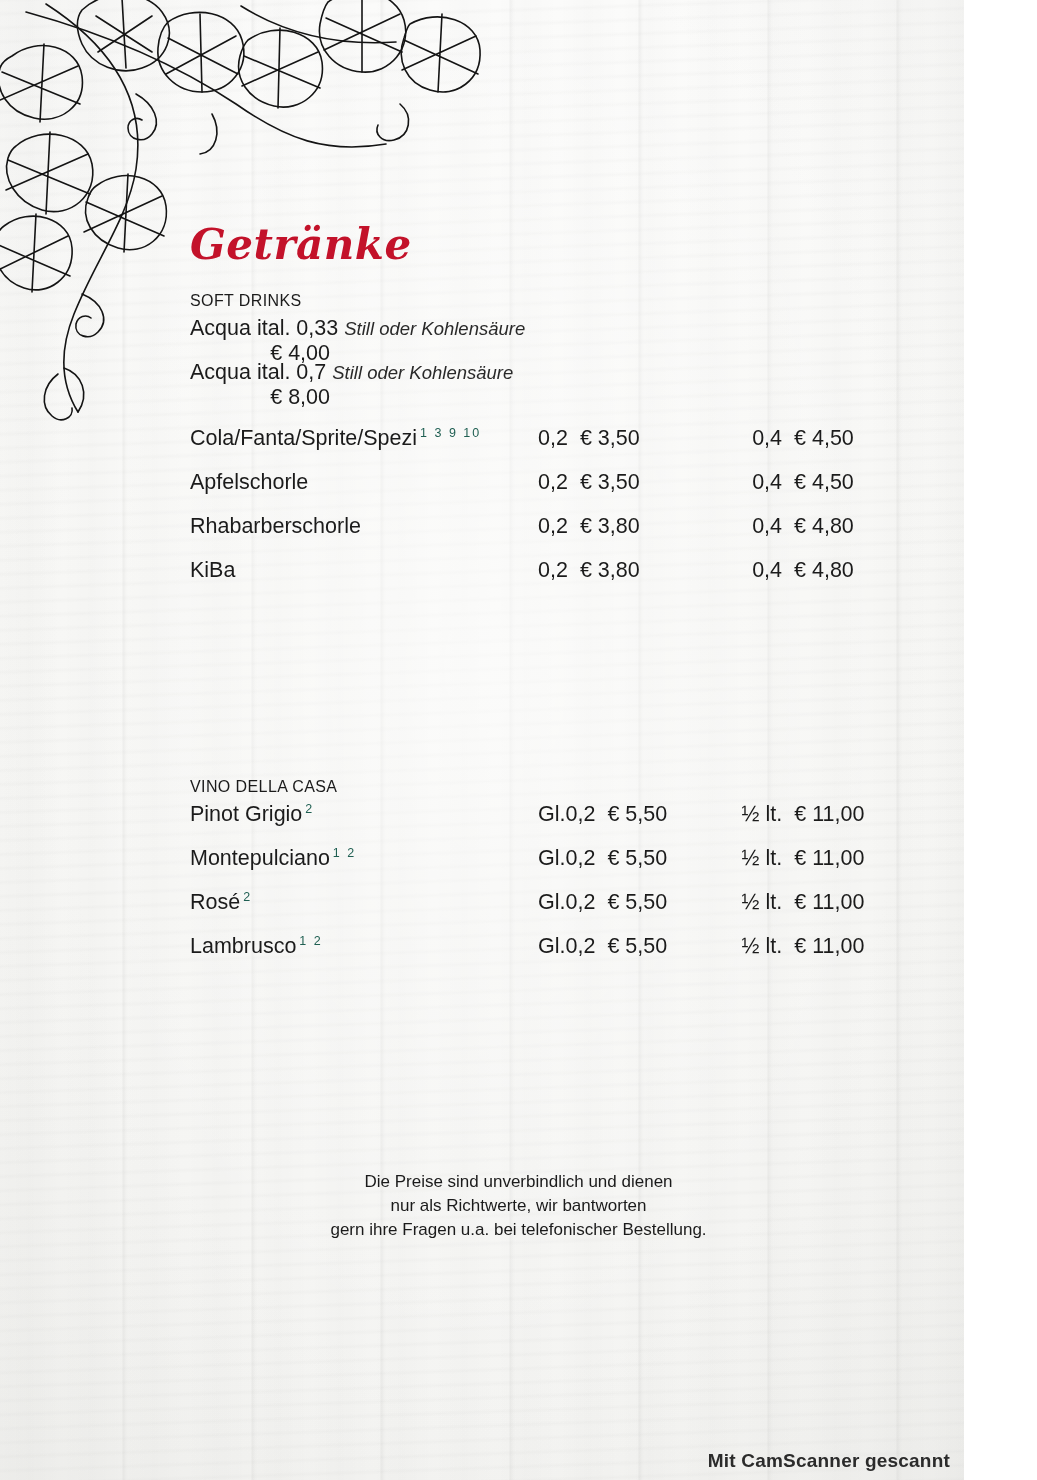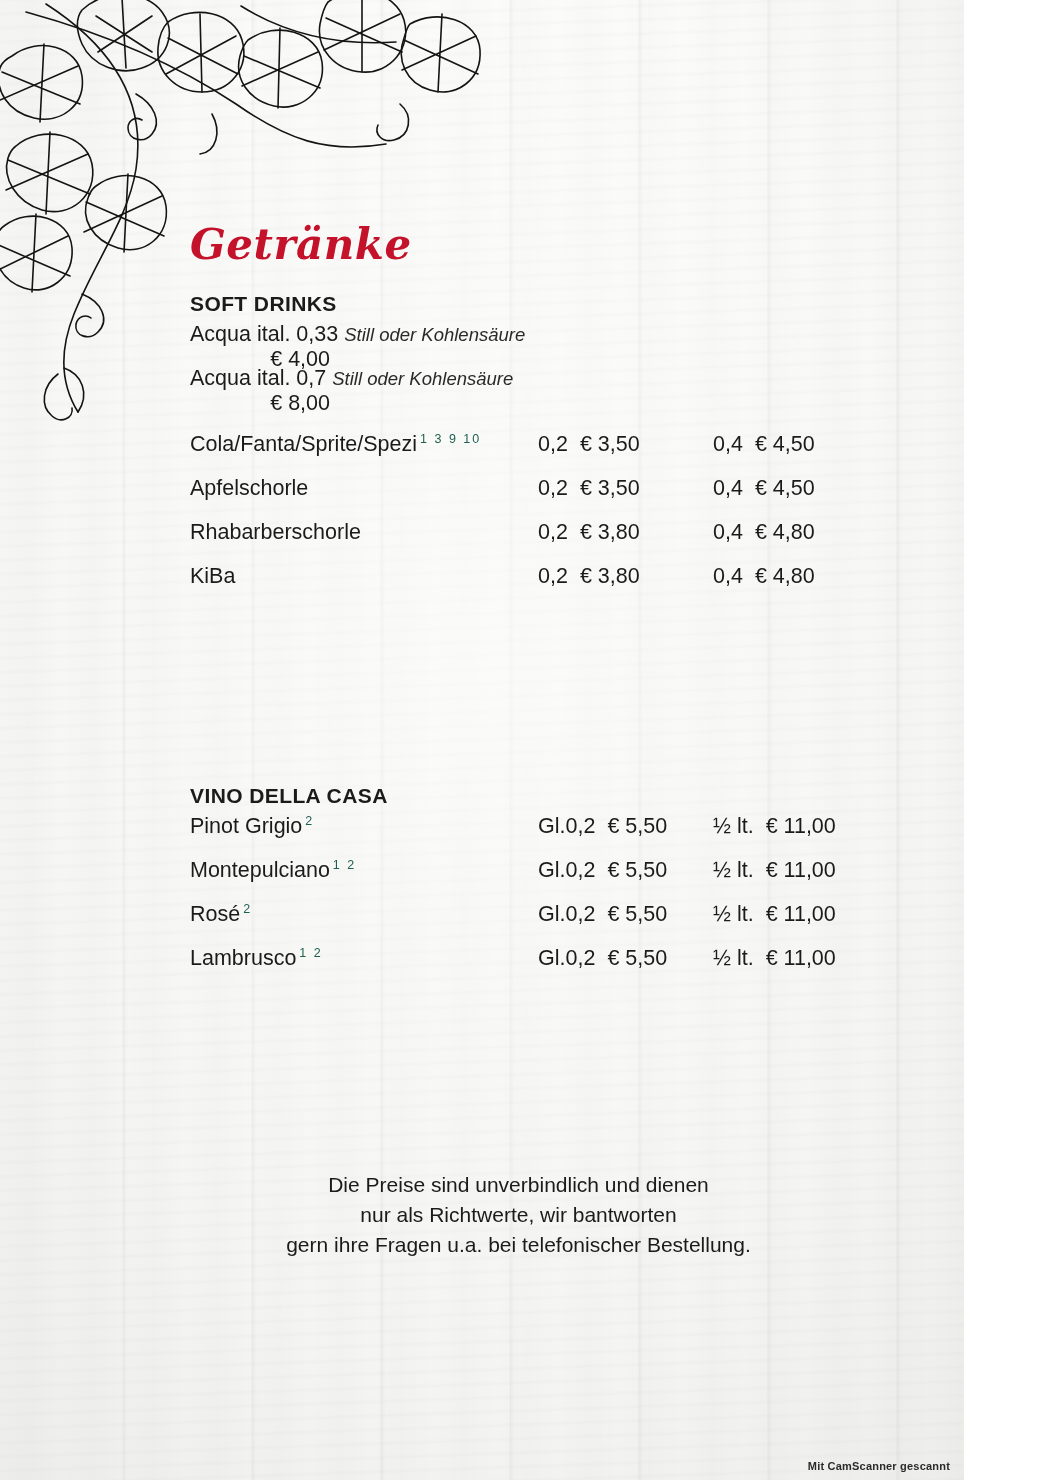--- a/index.html
+++ b/index.html
@@ -81,22 +81,22 @@
     font-weight: bold;
     font-size: 42px;
     color: #c3122a;
     letter-spacing: 0.5px;
     margin: 0;
     padding-top: 224px;
     line-height: 1;
   }
 
   .section-head {
-    font-size: 21px;
-    font-weight: bold;
+    font-size: 16px;
+    font-weight: normal;
     letter-spacing: 0.4px;
     color: #1b1b1b;
     margin: 0;
     padding-top: 26px;
     padding-bottom: 6px;
   }
 
   .row {
     display: flex;
     align-items: baseline;
@@ -136,46 +136,46 @@
     position: absolute;
     left: 348px;
     width: 160px;
     text-align: left;
     white-space: nowrap;
   }
   .col-b {
     position: absolute;
     left: 523px;
     width: 180px;
-    text-align: left;
+    text-align: center;
     white-space: nowrap;
   }
   .row-rel { position: relative; }
 
   .meas { margin-right: 12px; }
 
   .gap-block { height: 22px; }
   .gap-big { height: 150px; }
 
   .footnote {
     position: absolute;
     left: 0;
     top: 1170px;
     width: 1037px;
     text-align: center;
-    font-size: 21px;
+    font-size: 17px;
     line-height: 1.42;
     color: #1b1b1b;
   }
 
   .camscanner {
     position: absolute;
     right: 14px;
     bottom: 8px;
-    font-size: 11px;
+    font-size: 19px;
     font-weight: bold;
     color: #2b2b2b;
     letter-spacing: 0.2px;
   }
 </style>
 </head>
 <body>
 
 <div class="page">
   <div class="wood-grain"></div>

